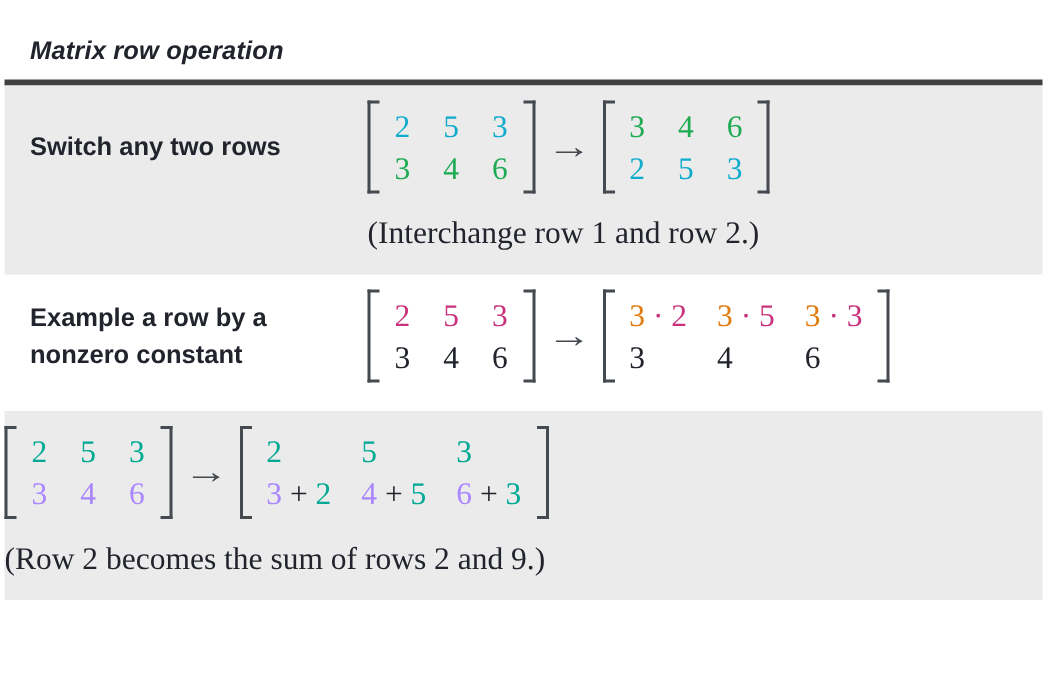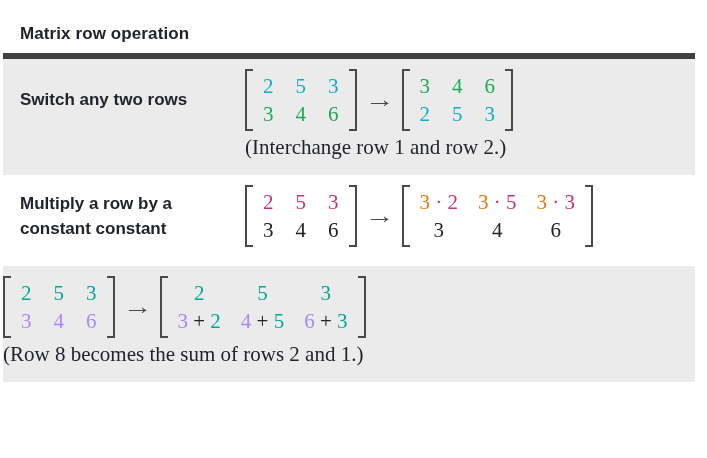--- a/index.html
+++ b/index.html
@@ -4,51 +4,51 @@
 <style>
   html,body{margin:0;padding:0;}
   body{
     width:707px;height:458px;overflow:hidden;background:#ffffff;
     font-family:"Liberation Sans","DejaVu Sans",sans-serif;
     -webkit-font-smoothing:antialiased;
   }
   .page{width:707px;height:458px;}
   
   .hdr{display:flex;padding:24px 0 9px 20px;}
-  .hdr .h1{width:228px;}
+  .hdr .h1{width:228px;font-style:italic;}
   .hdr .h{font-size:17px;font-weight:bold;color:var(--c-dark);letter-spacing:.1px;}
   
-  .tbl{margin:0 12px 0 3px;border-top:6px solid #404040;}
+  .tbl{margin:0 12px 0 3px;border-top:4px solid #404040;}
   .trow{display:flex;padding:6px 0 15px 0;}
   .trow.gray{background:var(--c-rowbg);}
   .label-cell{
     width:242px;box-sizing:border-box;padding-left:17px;padding-right:24px;
     display:flex;align-items:center;height:70px;
     font-size:17px;font-weight:bold;color:var(--c-dark);line-height:1.5;
   }
   .example-cell{flex:1;}
   .matrix-line{display:flex;align-items:center;height:70px;}
   .caption{
-    font-family:"Liberation Serif","DejaVu Serif",serif;
+    margin-top:10px;font-family:"Liberation Serif","DejaVu Serif",serif;
     font-size:21px;color:var(--c-dark);
   }
   
   .matrix{display:flex;align-items:stretch;}
   .bkt{width:6px;}
   .bkt-l{border-left:2px solid #454950;border-top:2px solid #454950;border-bottom:2px solid #454950;}
   .bkt-r{border-right:2px solid #454950;border-top:2px solid #454950;border-bottom:2px solid #454950;}
   .mbody{
     display:flex;padding:3px 10px;
     font-family:"Liberation Serif","DejaVu Serif",serif;
     font-size:21px;line-height:28px;color:var(--c-dark);
   }
   .mbody.align-center{gap:22px;}
   .mbody.align-center .mcell{text-align:center;}
   .mbody.align-right{gap:20px;}
-  .mbody.align-right .mcell{text-align:center;}
+  .mbody.align-right .mcell{text-align:left;}
   .mcol{display:flex;flex-direction:column;}
   .arrow{
     font-family:"Liberation Serif","DejaVu Serif",serif;
     font-size:23px;color:#454950;margin:0 11px;transform:scaleX(1.3);
     display:inline-block;
   }
   
   .c-dark{color:var(--c-dark);}
   .c-blue{color:var(--c-blue);}
   .c-green{color:var(--c-green);}
@@ -104,21 +104,21 @@
                   <div class="mcell"><span class="c-blue">3</span></div>
                 </div>
               </div>
               <div class="bkt bkt-r"></div>
             </div>
           </div>
           <div class="caption">(Interchange row 1 and row 2.)</div>
         </div>
       </div>
       <div class="trow">
-        <div class="label-cell">Multiply a row by a constant constant</div>
+        <div class="label-cell">Example a row by a nonzero constant</div>
         <div class="example-cell">
           <div class="matrix-line">
             <div class="matrix">
               <div class="bkt bkt-l"></div>
               <div class="mbody align-center">
                 <div class="mcol">
                   <div class="mcell"><span class="c-maroon">2</span></div>
                   <div class="mcell"><span class="c-dark">3</span></div>
                 </div>
                 <div class="mcol">
@@ -188,17 +188,17 @@
                   <div class="mcell"><span class="c-purple">4</span><span class="c-dark"> + </span><span class="c-teal">5</span></div>
                 </div>
                 <div class="mcol">
                   <div class="mcell"><span class="c-teal">3</span></div>
                   <div class="mcell"><span class="c-purple">6</span><span class="c-dark"> + </span><span class="c-teal">3</span></div>
                 </div>
               </div>
               <div class="bkt bkt-r"></div>
             </div>
           </div>
-          <div class="caption">(Row 8 becomes the sum of rows 2 and 1.)</div>
+          <div class="caption">(Row 2 becomes the sum of rows 2 and 9.)</div>
         </div>
       </div>
     </div>
 </div>
 
 </body></html>

